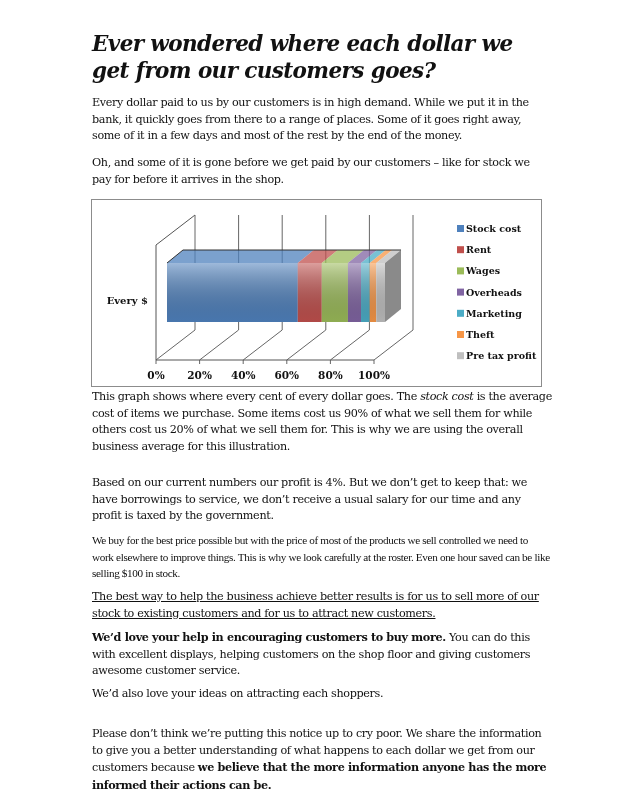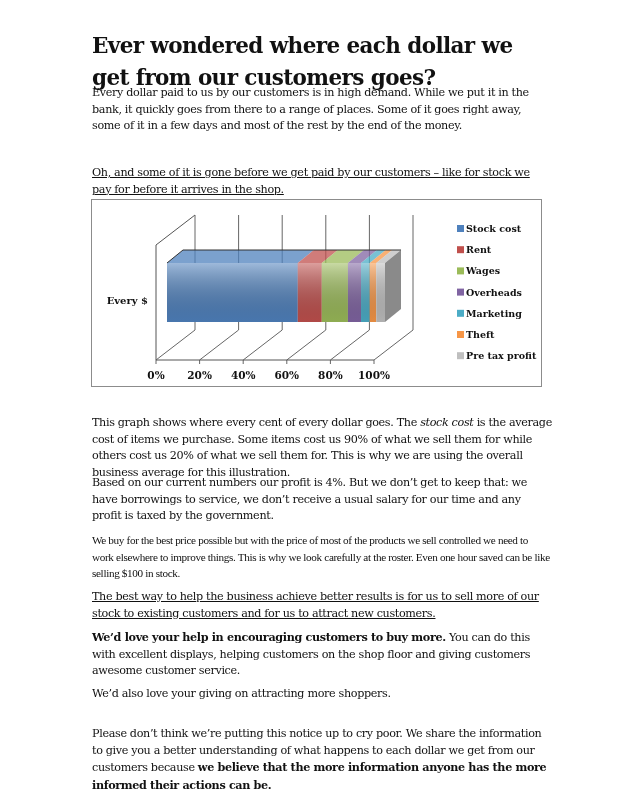--- a/index.html
+++ b/index.html
@@ -1,26 +1,26 @@
 <!DOCTYPE html>
 <html><head>
 <meta charset="utf-8">
 <style>
   html, body { margin: 0; padding: 0; background: #ffffff; }
   body { width: 637px; height: 801px; position: relative; overflow: hidden;
          font-family: "DejaVu Serif", "Liberation Serif", serif; color: #111; }
   .page { position: absolute; left: 92px; top: 30px; width: 460px; }
   h1 { margin: 0; font-family: "DejaVu Serif", serif; font-weight: bold;
-       font-size: 21.5px; line-height: 32px; letter-spacing: -0.6px; color: #111; }
+       font-size: 21.5px; line-height: 27px; letter-spacing: -0.6px; color: #111; font-style: italic; }
   p { margin: 0; font-size: 11.2px; line-height: 16.5px; letter-spacing: -0.35px; }
-  .p1 { position: absolute; top: 55px; }
-  .p2 { position: absolute; top: 135px; text-decoration: underline; }
+  .p1 { position: absolute; top: 65px; }
+  .p2 { position: absolute; top: 125px; }
   .chart-frame { position: absolute; left: 91px; top: 199px; width: 451px; height: 188px;
                  border: 1.5px solid #8c8c8c; box-sizing: border-box; background: #fff; }
-  .p3 { position: absolute; top: 385px; }
+  .p3 { position: absolute; top: 359px; }
   .p4 { position: absolute; top: 445px; }
   .p5 { position: absolute; top: 502px; font-family: Liberation Serif, serif; }
   .p6 { position: absolute; top: 559px; text-decoration: underline; }
   .p7 { position: absolute; top: 599px; }
   .p8 { position: absolute; top: 656px; }
   .p9 { position: absolute; top: 680px; margin-top: 16px; }
   svg text { font-family: "DejaVu Serif", serif; font-weight: bold; }
 </style>
 </head>
 <body>
@@ -30,21 +30,21 @@
 </div>
 
 <div class="page" style="top:30px;">
   <p class="p1">Every dollar paid to us by our customers is in high demand. While we put it in the bank, it quickly goes from there to a range of places. Some of it goes right away, some of it in a few days and most of the rest by the end of the money.</p>
   <p class="p2">Oh, and some of it is gone before we get paid by our customers – like for stock we pay for before it arrives in the shop.</p>
   <p class="p3"><span>This graph shows where every cent of every dollar goes.  The </span><i>stock cost</i><span> is the average cost of items we purchase. Some items cost us 90% of what we sell them for while others cost us 20% of what we sell them for. This is why we are using the overall business average for this illustration.</span></p>
   <p class="p4">Based on our current numbers our profit is 4%. But we don’t get to keep that: we have borrowings to service, we don’t receive a usual salary for our time and any profit is taxed by the government.</p>
   <p class="p5">We buy for the best price possible but with the price of most of the products we sell controlled we need to work elsewhere to improve things. This is why we look carefully at the roster. Even one hour saved can be like selling $100 in stock.</p>
   <p class="p6">The best way to help the business achieve better results is for us to sell more of our stock to existing customers and for us to attract new customers.</p>
   <p class="p7"><b>We’d love your help in encouraging customers to buy more.</b><span> You can do this with excellent displays, helping customers on the shop floor and giving customers awesome customer service.</span></p>
-  <p class="p8">We’d also love your giving on attracting more shoppers.</p>
+  <p class="p8">We’d also love your ideas on attracting each shoppers.</p>
   <p class="p9"><span>Please don’t think we’re putting this notice up to cry poor. We share the information to give you a better understanding of what happens to each dollar we get from our customers because </span><b>we believe that the more information anyone has the more informed their actions can be.</b></p>
 </div>
 
 <div class="chart-frame">
   <svg id="chart" width="448" height="185" viewBox="0 0 448 185" xmlns="http://www.w3.org/2000/svg">
     <defs>
       <linearGradient id="frontShade" x1="0" y1="0" x2="0" y2="1">
         <stop offset="0" stop-color="#ffffff" stop-opacity="0.45"></stop>
         <stop offset="1" stop-color="#000000" stop-opacity="0.08"></stop>
       </linearGradient>

